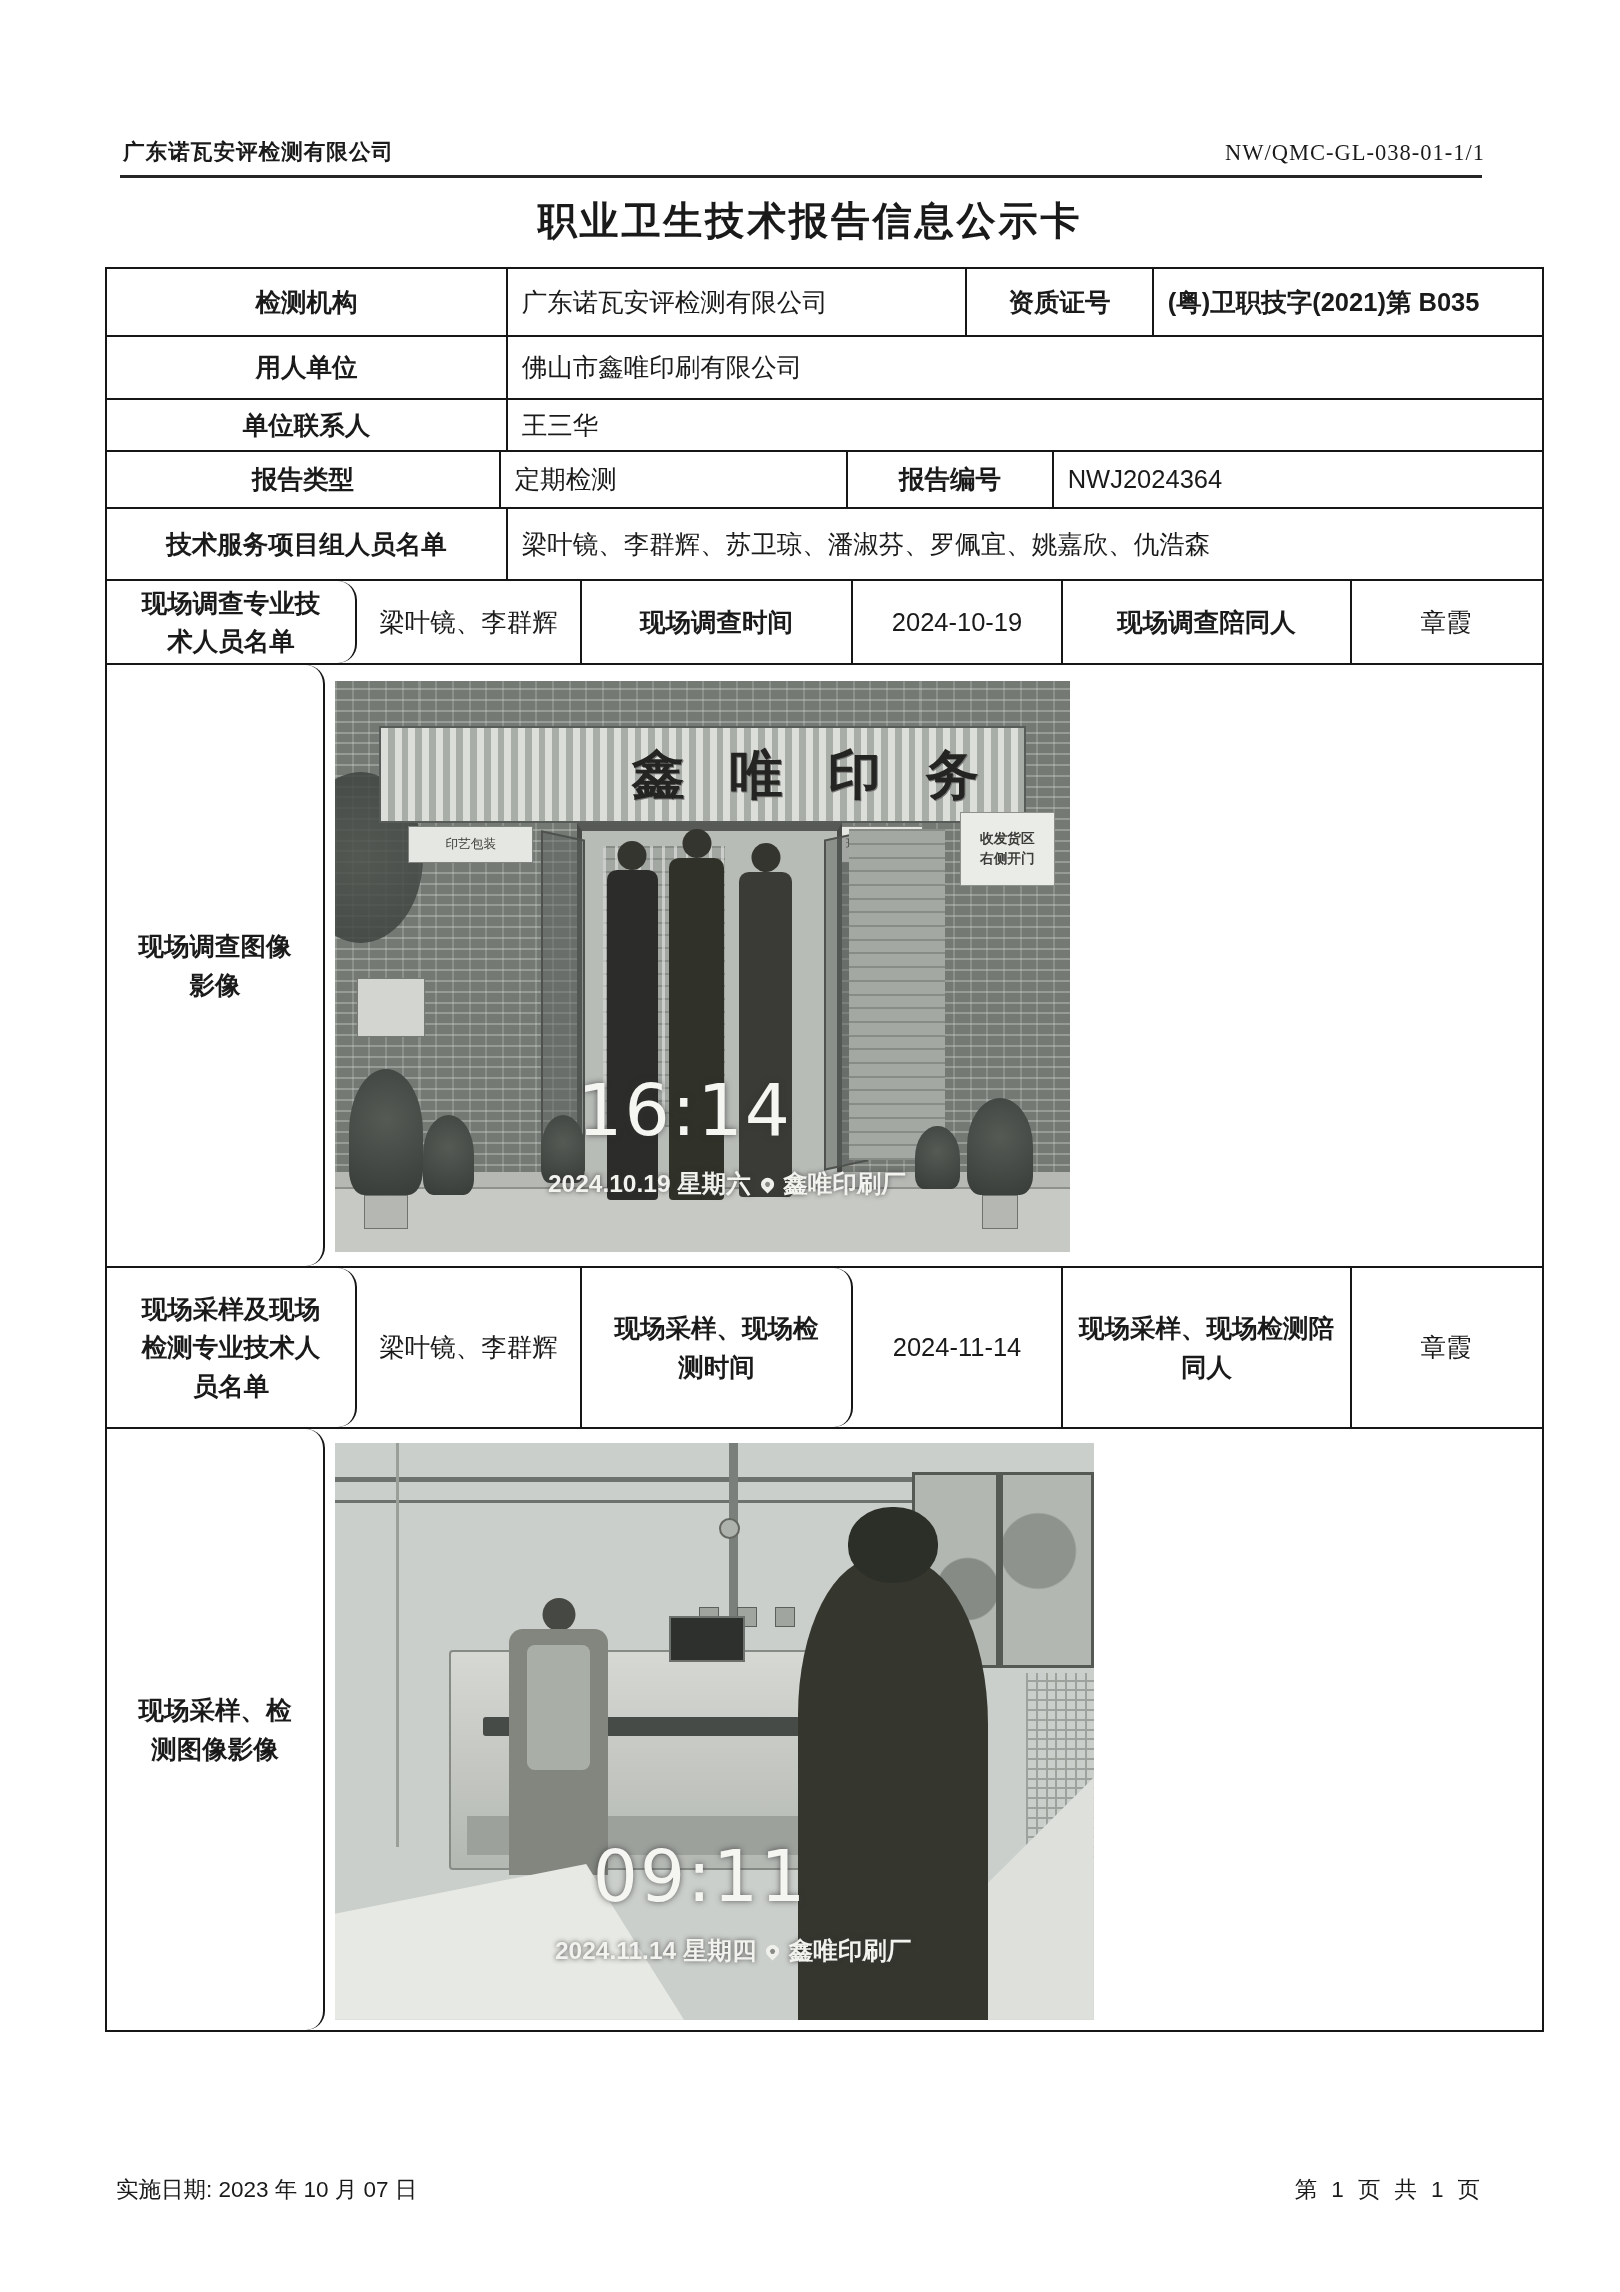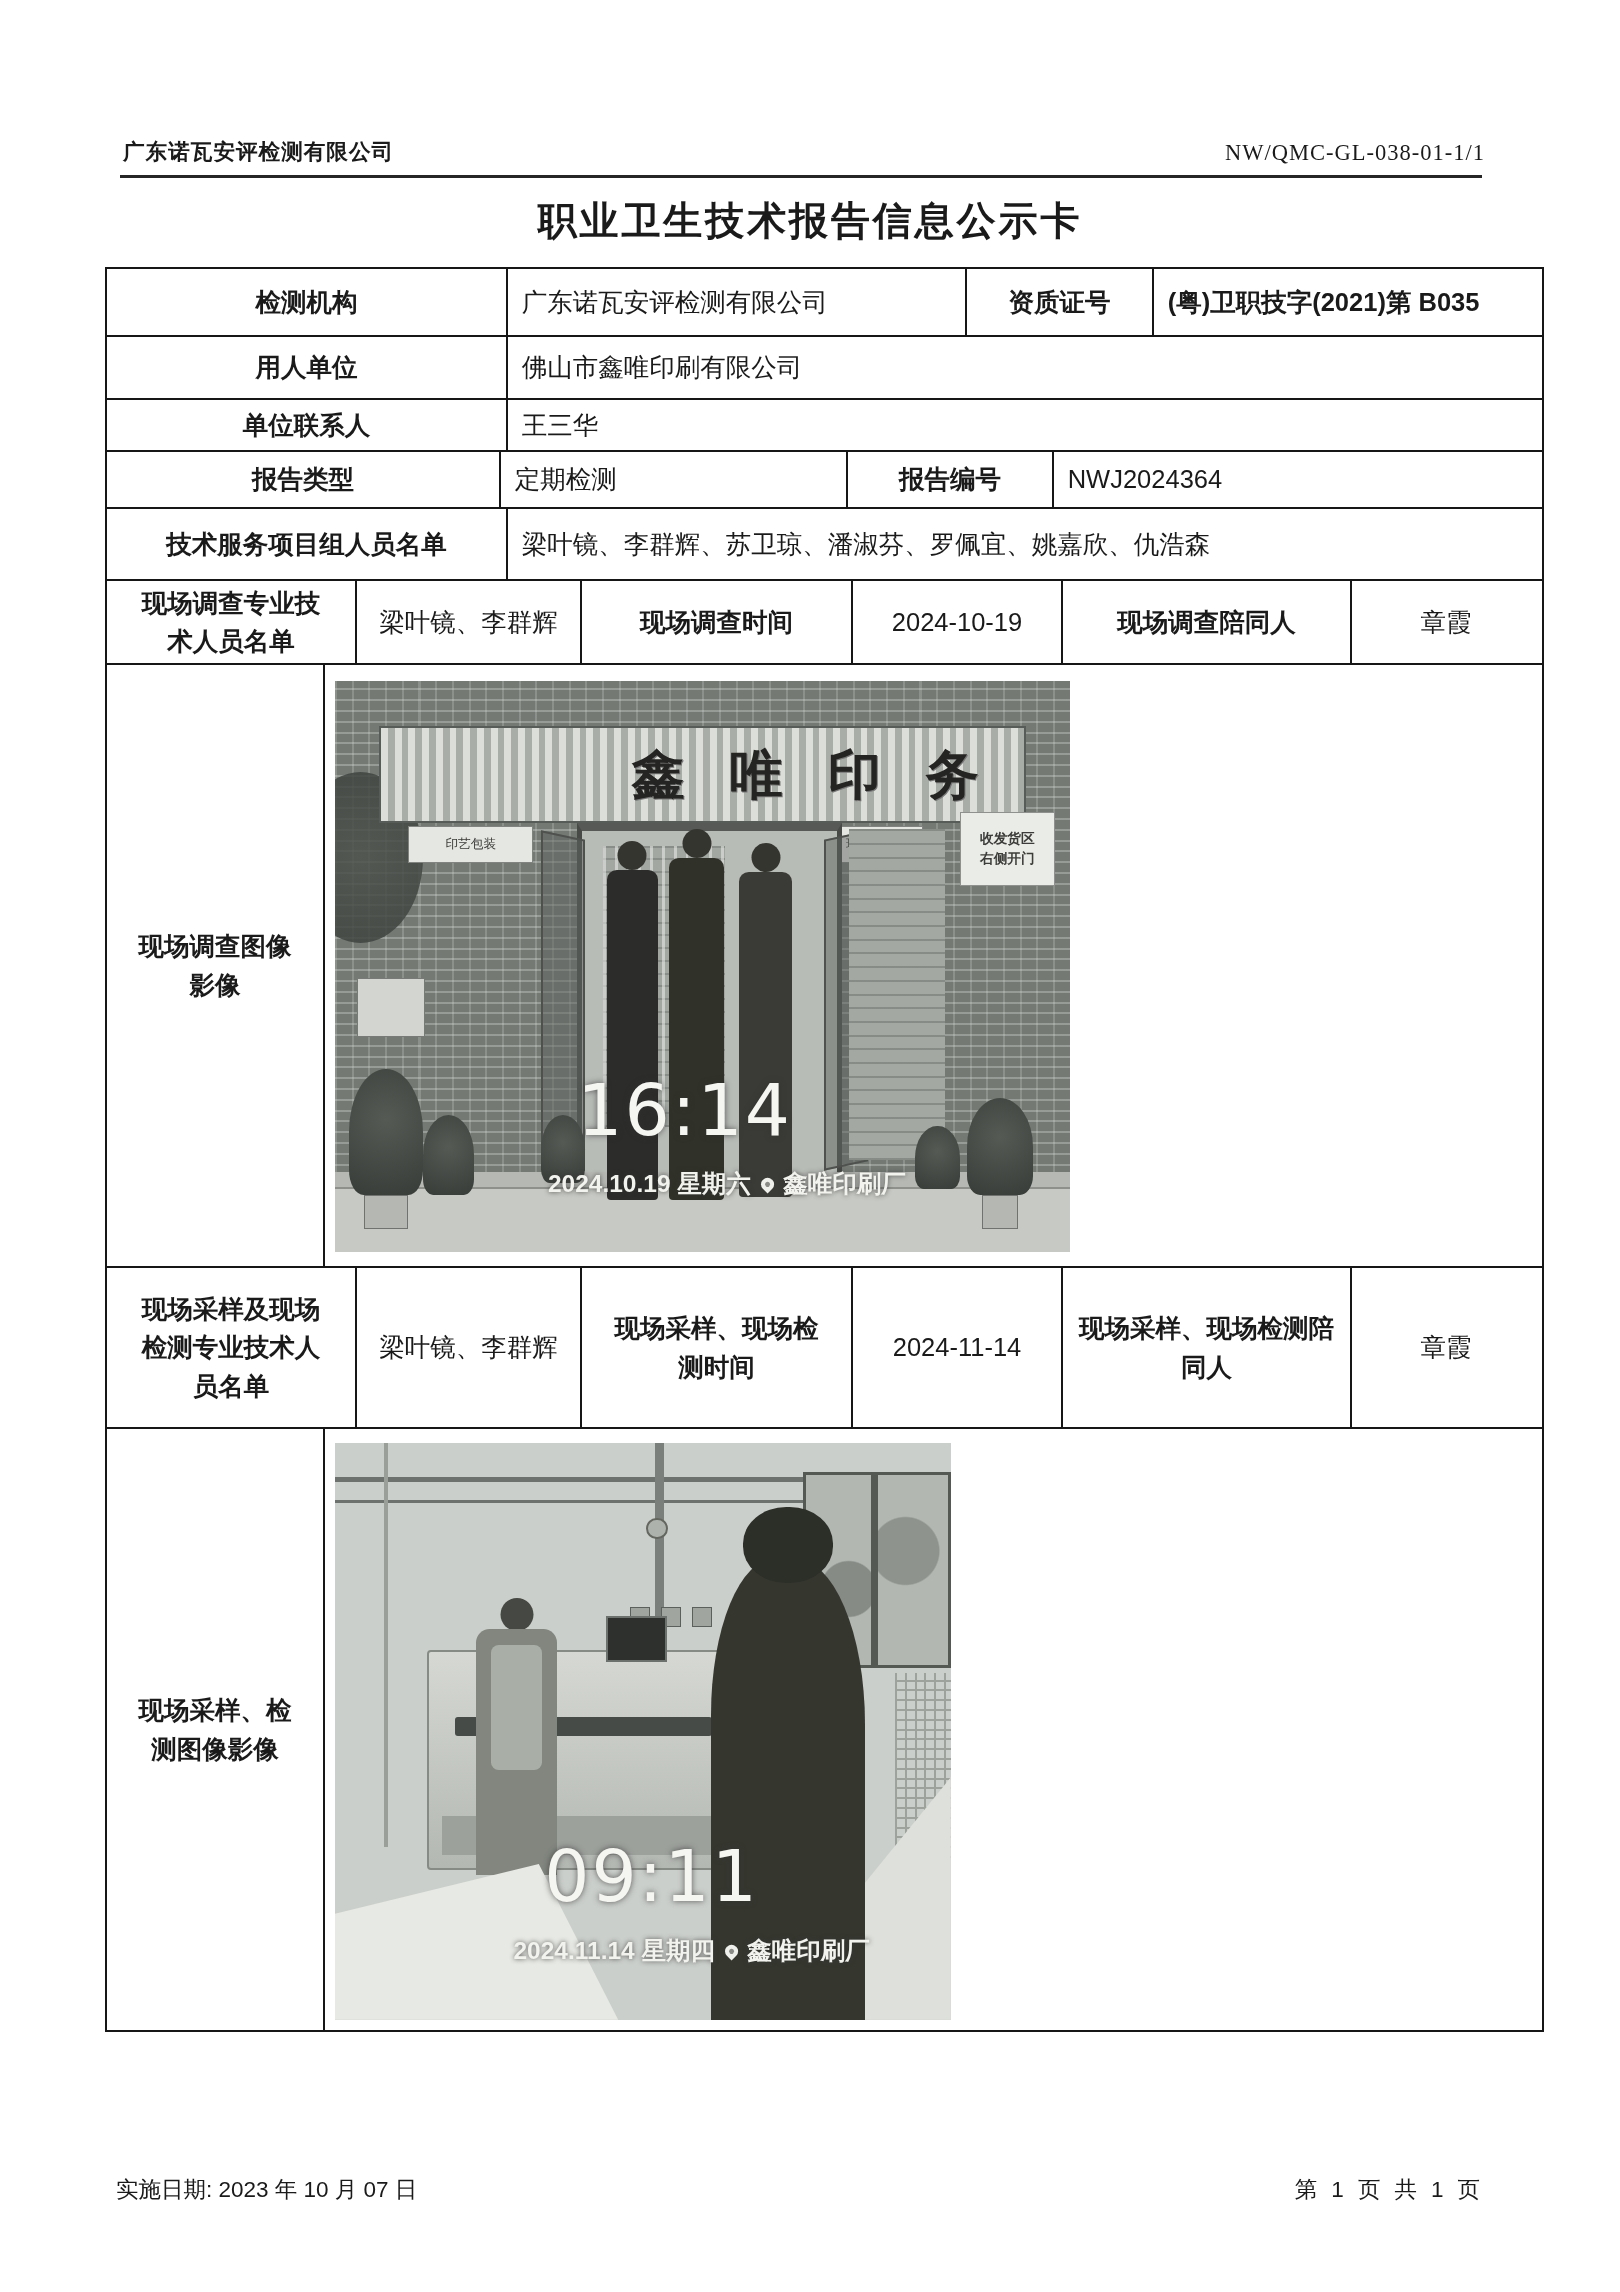--- a/index.html
+++ b/index.html
@@ -18,30 +18,30 @@
   
   .tbl{position:absolute;left:105px;top:267px;width:1439px;border:2.9px solid #161616;box-sizing:border-box;}
   .tr{display:flex;border-bottom:2px solid #161616;box-sizing:border-box;}
   .tr:last-child{border-bottom:none;}
   .td{border-right:2px solid #161616;box-sizing:border-box;display:flex;align-items:center;
       justify-content:center;text-align:center;font-size:25.5px;line-height:1.5;padding:3.9px 13.7px;}
   .td.last{border-right:none;}
   .td.lft{justify-content:flex-start;text-align:left;}
   .td.lbl{font-weight:bold;}
   .td.bold{font-weight:bold;}
-  .td.tight{padding:3.9px 27.4px;}
+  .td.tight{padding:3.9px 27.4px;border-radius:19px;}
   .td.photo-cell{padding:0;align-items:flex-start;justify-content:flex-start;}
 
   
   .photo{position:relative;overflow:hidden;}
   #photo1{width:735px;height:571px;margin:15.7px 0 0 9.8px;background:#747974;
     background-image:
       repeating-linear-gradient(0deg, rgba(225,228,224,.32) 0 2px, transparent 2px 10.8px),
       repeating-linear-gradient(90deg, rgba(225,228,224,.22) 0 2px, transparent 2px 16.7px);}
-  #photo2{width:616px;height:577px;margin:13.7px 0 0 9.8px;background:#cbcfcb;}
+  #photo2{width:759px;height:577px;margin:13.7px 0 0 9.8px;background:#cbcfcb;}
   .abs{position:absolute;}
 
   .ts-time{position:absolute;font-size:71px;color:#f5f5f2;letter-spacing:2px;
            font-family:"DejaVu Sans",sans-serif;text-shadow:0 0 6.9px rgba(50,50,50,.75);}
   .ts-date{position:absolute;font-size:24.5px;font-weight:bold;color:#f2f2ee;display:flex;
            align-items:center;gap:9.8px;text-shadow:0 0 4.9px rgba(50,50,50,.8);white-space:nowrap;}
   .pin{width:12.7px;height:12.7px;background:#efefec;border-radius:50% 50% 50% 0;
        transform:rotate(-45deg);display:inline-block;position:relative;flex:0 0 auto;}
   .pin::after{content:"";position:absolute;inset:3.9px;border-radius:50%;background:#8a8a86;}
 

